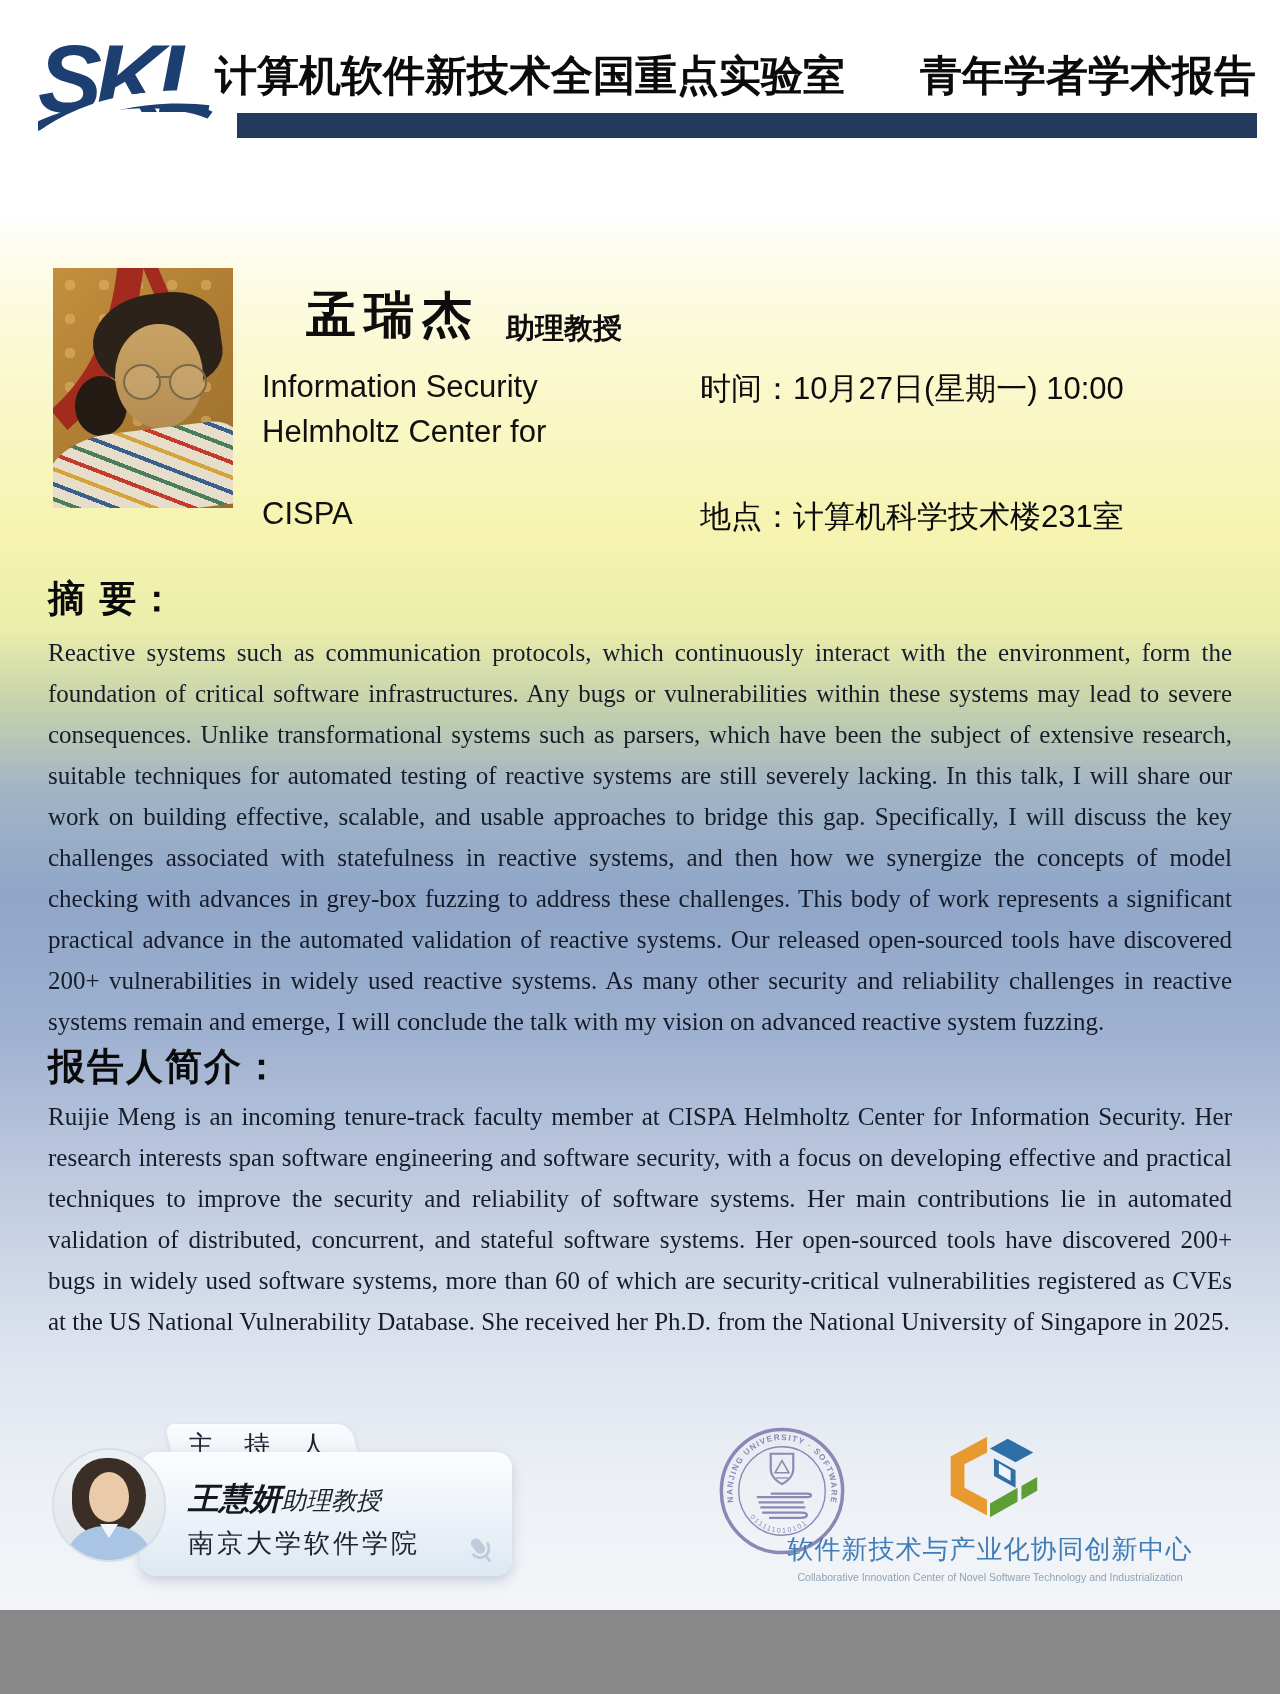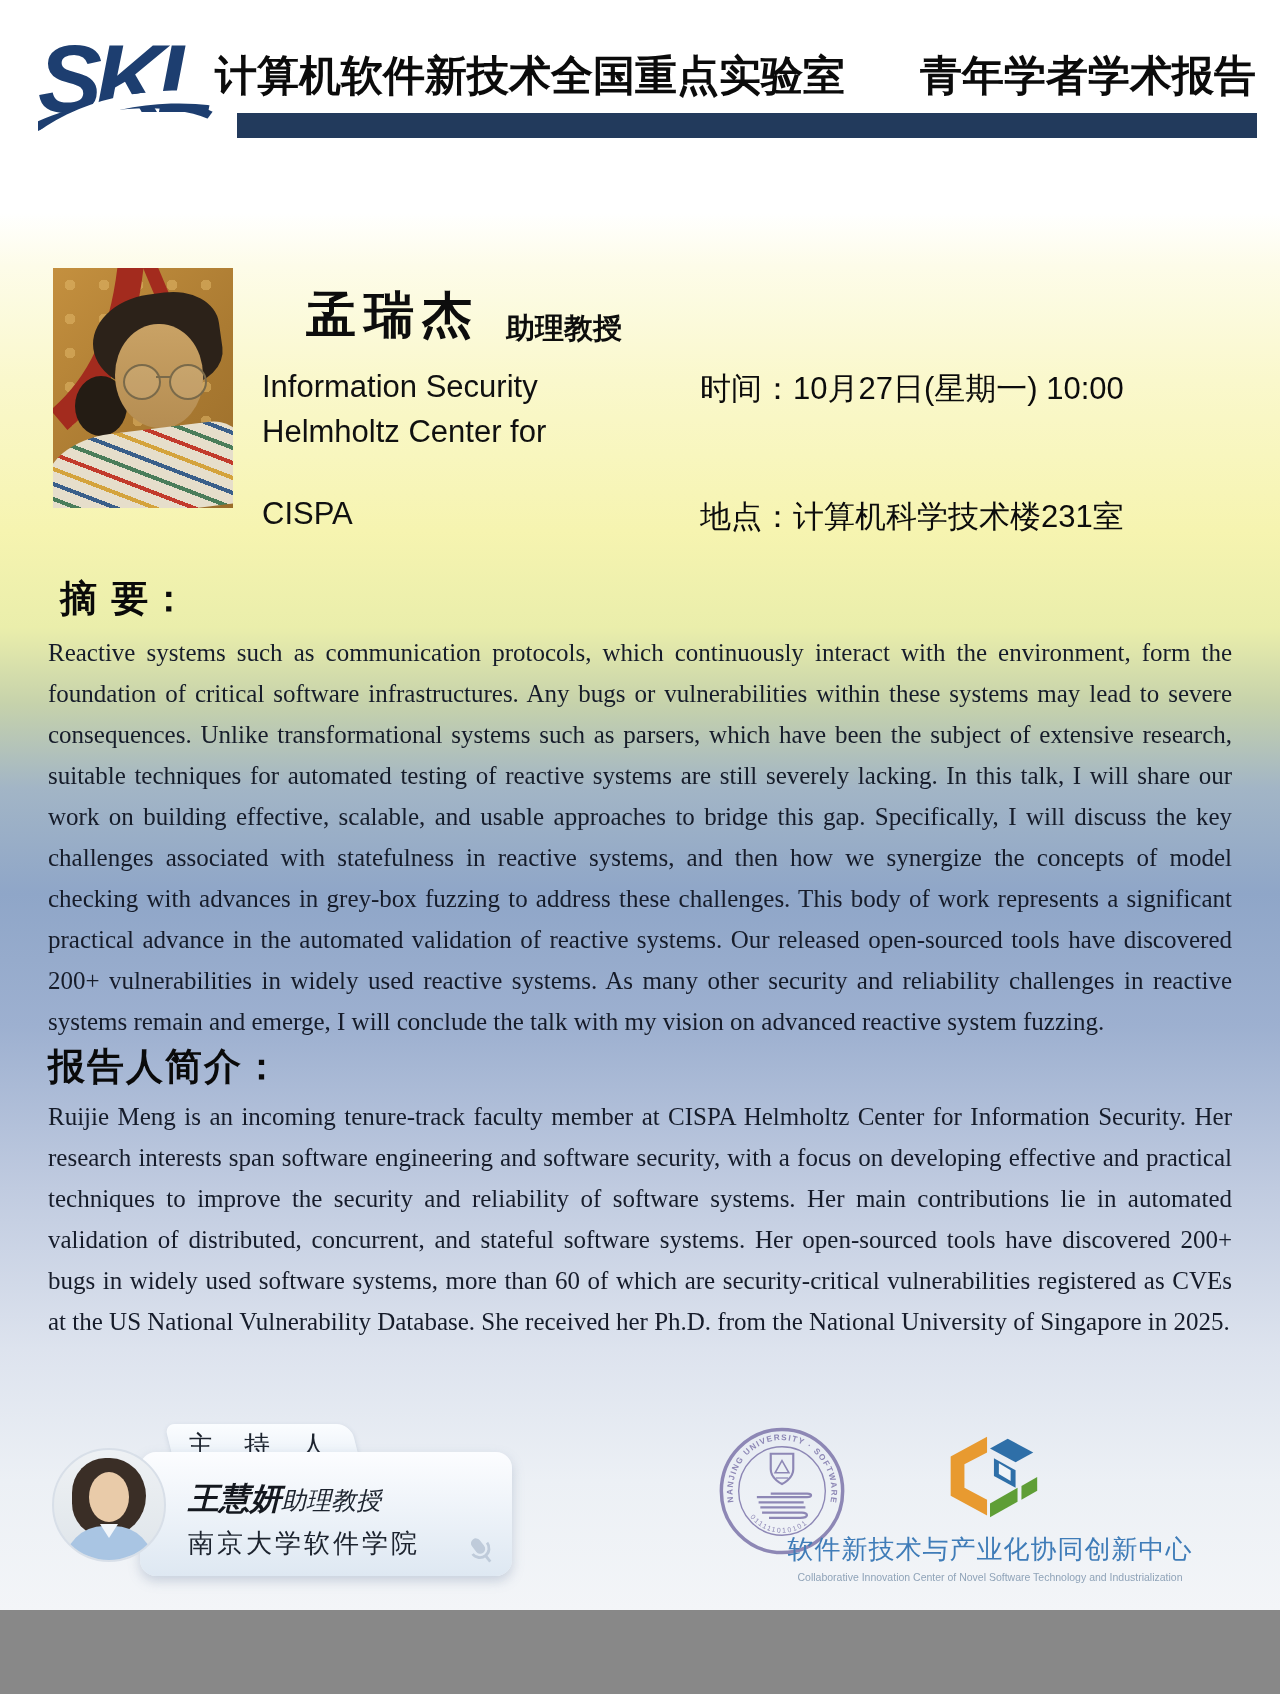--- a/index.html
+++ b/index.html
@@ -46,21 +46,21 @@
     background:repeating-linear-gradient(28deg,#e6decb 0 10px,#c23b2c 10px 14px,#e6decb 14px 24px,#4a7d5a 24px 28px,#e6decb 28px 38px,#3a5f8a 38px 42px,#e6decb 42px 52px,#d4a33c 52px 56px);}
   .speaker-name-row{position:absolute;left:262px;top:282px;display:flex;align-items:flex-end;gap:26px;margin-left:44px;}
   .speaker-name{font-family:"Liberation Serif",serif;font-weight:bold;font-size:50px;color:#0d0d0d;letter-spacing:8px;}
   .speaker-title{font-size:29px;font-weight:bold;color:#0d0d0d;}
   .speaker-affil{position:absolute;left:262px;top:364px;font-size:31px;line-height:45px;color:#101010;}
   .speaker-org{position:absolute;left:262px;top:496px;font-size:31px;color:#101010;}
   .event-time{position:absolute;left:700px;top:368px;font-size:31px;color:#0c0c0c;}
   .event-loc{position:absolute;left:700px;top:496px;font-size:31px;color:#0c0c0c;}
   
   .sec-heading{position:absolute;left:48px;font-size:37px;font-weight:bold;color:#0a0a0a;letter-spacing:2px;}
-  .abstract-heading{top:574px;margin-left:12px;}
+  .abstract-heading{top:574px;}
   .bio-heading{top:1042px;}
   .body-text{position:absolute;left:48px;width:1184px;font-family:"Liberation Serif",serif;
     font-size:25px;line-height:41px;text-align:justify;color:#161c2a;}
   .abstract-body{top:604px;margin-top:28px;}
   .bio-body{top:1096px;}
   
   .host-tab{position:absolute;left:170px;top:1424px;width:186px;height:44px;z-index:1;
     background:linear-gradient(#fbfdff,#e7eef6);border-radius:10px 14px 0 0;
     transform:skewX(14deg);box-shadow:0 2px 5px rgba(130,150,175,.3);}
   .host-tab-label{transform:skewX(-14deg);display:block;text-align:center;line-height:44px;

